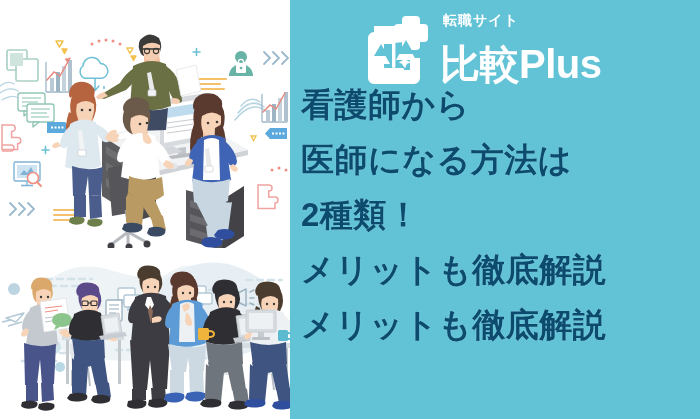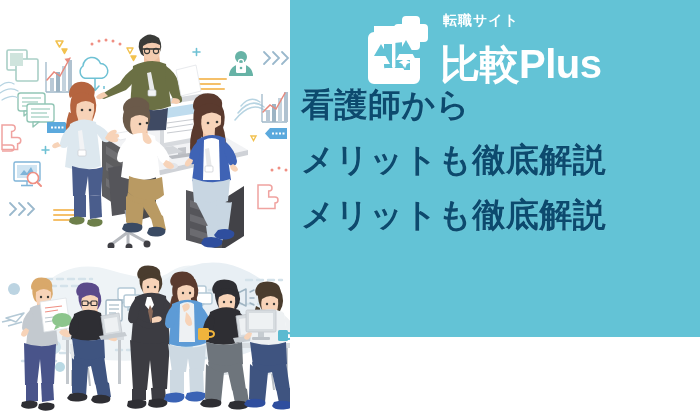--- a/index.html
+++ b/index.html
@@ -12,21 +12,21 @@
 
   
   #left-panel{position:absolute;left:0;top:0;width:290px;height:419px;background:#ffffff;overflow:hidden;}
   .illus{position:absolute;left:0;width:290px;overflow:hidden;}
   #illus-top{top:0;height:250px;}
   #illus-bottom{top:248px;height:171px;}
   .illus svg{display:block;width:100%;height:100%;}
 
   
   #right-panel{
-    position:absolute;left:290px;top:0;width:410px;height:337px;
+    position:absolute;left:290px;top:0;width:410px;height:419px;
     background:#63c3d6;overflow:hidden;
   }
 
   
   #logo-lockup{position:absolute;left:68px;top:8px;display:flex;align-items:flex-start;}
   #logo-mark{width:74px;height:74px;flex:0 0 auto;margin-top:4px;}
   #logo-mark svg{display:block;width:74px;height:74px;}
   #logo-words{margin-left:8px;display:flex;flex-direction:column;align-items:flex-start;}
   #logo-kicker{
     color:#ffffff;font-size:14px;font-weight:700;letter-spacing:1px;
@@ -650,18 +650,20 @@
         </svg>
       </div>
       <div id="logo-words">
         <div id="logo-kicker">転職サイト</div>
         <div id="logo-title">比較Plus</div>
       </div>
     </div>
 
     <div id="headline">
       <div class="hl-line">看護師から</div>
+      <div class="hl-line">医師になる方法は</div>
+      <div class="hl-line">2種類！</div>
       <div class="hl-line">メリットも徹底解説</div>
       <div class="hl-line">メリットも徹底解説</div>
     </div>
 
   </div>
 </div>
 
 </body></html>

